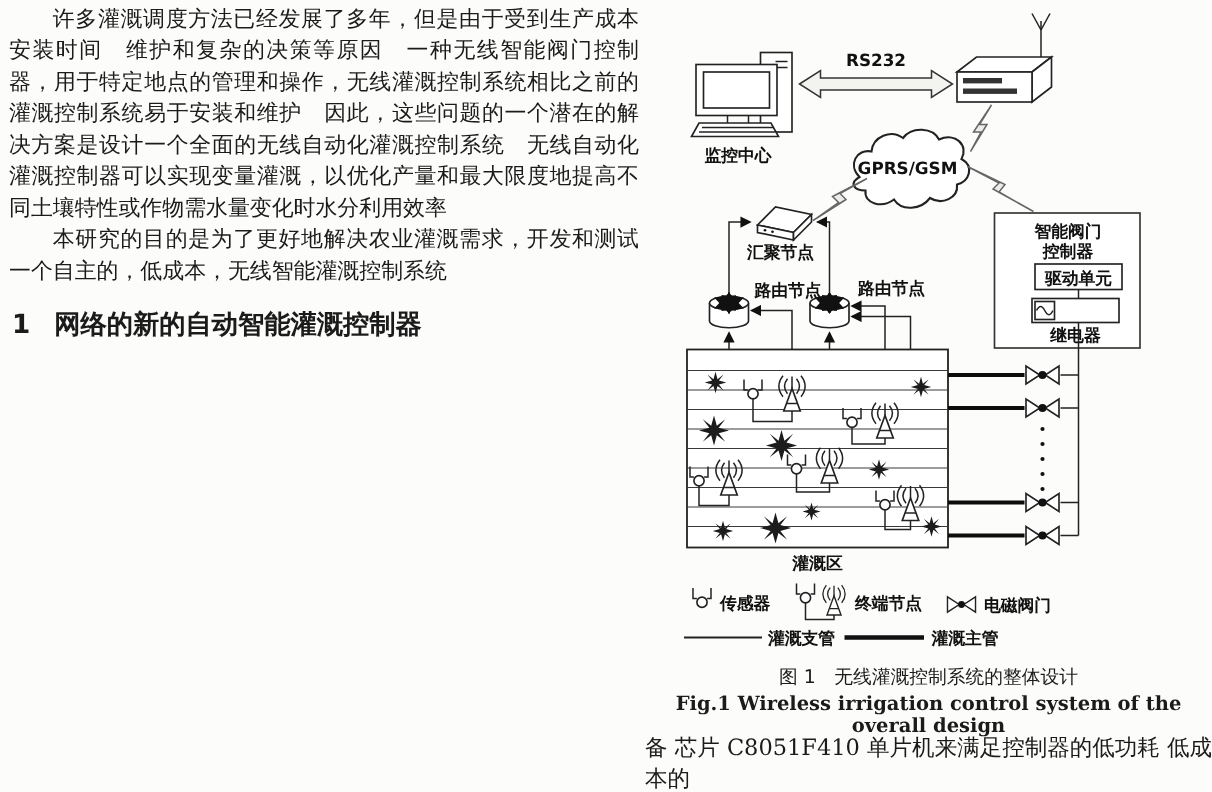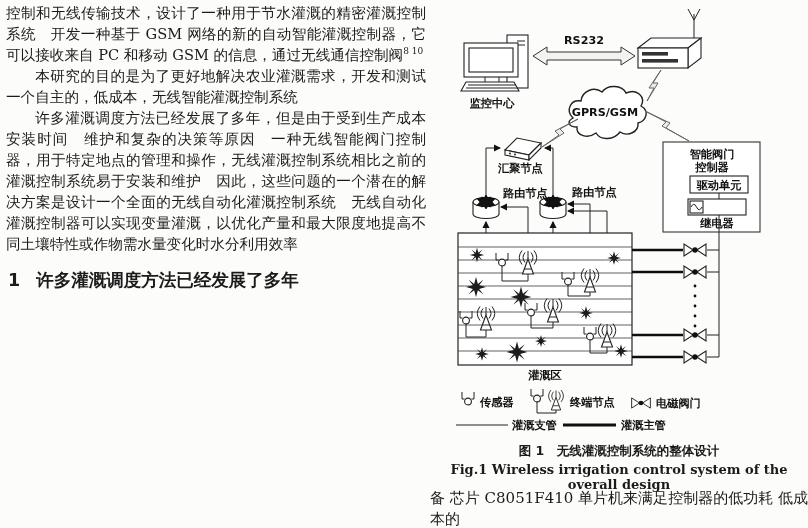--- a/index.html
+++ b/index.html
@@ -27,40 +27,39 @@
   #diagram-svg{position:absolute;left:430px;top:0;}
   .lbl{font:bold 11.2px "DejaVu Sans","Liberation Sans",sans-serif;fill:#111;}
   .ol{fill:#fff;stroke:#222;stroke-width:1.1;}
   .ln{stroke:#222;stroke-width:1;fill:none;}
   .pipe{stroke:#3a3a3a;stroke-width:0.8;}
   .mainp{stroke:#0d0d0d;stroke-width:2.6;}
   .bolt{fill:#ececea;stroke:#666;stroke-width:1;}
   #caption-zh{
     position:absolute;left:432px;top:443px;width:374px;text-align:center;
     font-family:"DejaVu Sans","Liberation Sans",sans-serif;
-    font-weight:bold;font-size:12.5px;
+    font-weight:normal;font-size:12.5px;
   }
   #caption-en{
     position:absolute;left:430px;top:462px;width:378px;text-align:center;
     font-weight:bold;font-size:13px;
   }
   #right-body{
     position:absolute;left:430px;top:488px;width:378px;
     font-size:15px;line-height:21px;text-align:justify;
   }
 </style>
 </head>
 <body>
 
 <div id="left-col">
-  <p><span>控制和无线传输技术，设计了一种用于节水灌溉的精密灌溉控制系统　开发一种基于 GSM 网络的新的自动智能灌溉控制器，它可以接收来自 PC 和移动 GSM 的信息，通过无线通信控制阀</span><sup>8 10</sup></p>
+  <p class="indent">许多灌溉调度方法已经发展了多年，但是由于受到生产成本　安装时间　维护和复杂的决策等原因　一种无线智能阀门控制器，用于特定地点的管理和操作，无线灌溉控制系统相比之前的灌溉控制系统易于安装和维护　因此，这些问题的一个潜在的解决方案是设计一个全面的无线自动化灌溉控制系统　无线自动化灌溉控制器可以实现变量灌溉，以优化产量和最大限度地提高不同土壤特性或作物需水量变化时水分利用效率</p>
   <p class="indent">本研究的目的是为了更好地解决农业灌溉需求，开发和测试一个自主的，低成本，无线智能灌溉控制系统</p>
-  <p class="indent">许多灌溉调度方法已经发展了多年，但是由于受到生产成本　安装时间　维护和复杂的决策等原因　一种无线智能阀门控制器，用于特定地点的管理和操作，无线灌溉控制系统相比之前的灌溉控制系统易于安装和维护　因此，这些问题的一个潜在的解决方案是设计一个全面的无线自动化灌溉控制系统　无线自动化灌溉控制器可以实现变量灌溉，以优化产量和最大限度地提高不同土壤特性或作物需水量变化时水分利用效率</p>
   <div id="section-heading">
-    <span class="num">1</span><span class="ttl">许多灌溉调度方法已经发展了多年</span>
+    <span class="num">1</span><span class="ttl">网络的新的自动智能灌溉控制器</span>
   </div>
 </div>
 
 <svg id="diagram-svg" width="378" height="437" viewBox="430 0 378 437" xmlns="http://www.w3.org/2000/svg">
   <defs>
     <marker id="arw" viewBox="0 0 10 10" refX="8.5" refY="5" markerWidth="7.5" markerHeight="7.5" orient="auto-start-reverse">
       <path d="M0,0 L10,5 L0,10 Z" fill="#111"></path>
     </marker>
     <g id="sensorG">
       <path class="ln" d="M-6,-9 V-2 H-3.4"></path>

